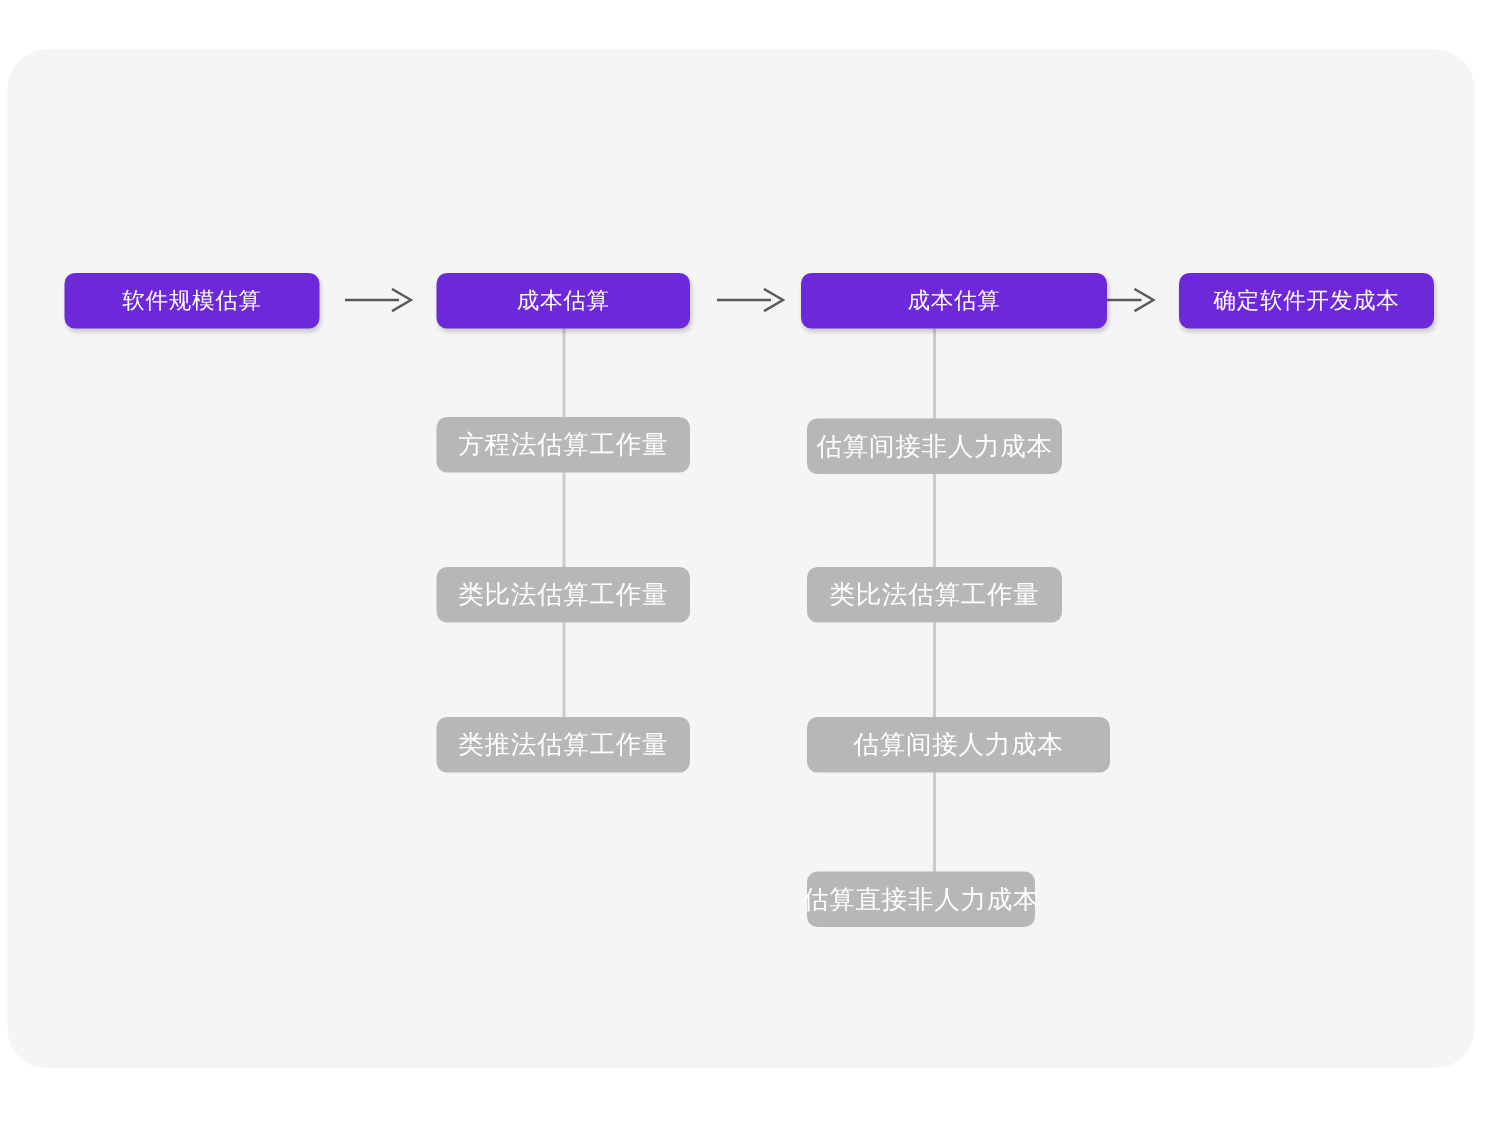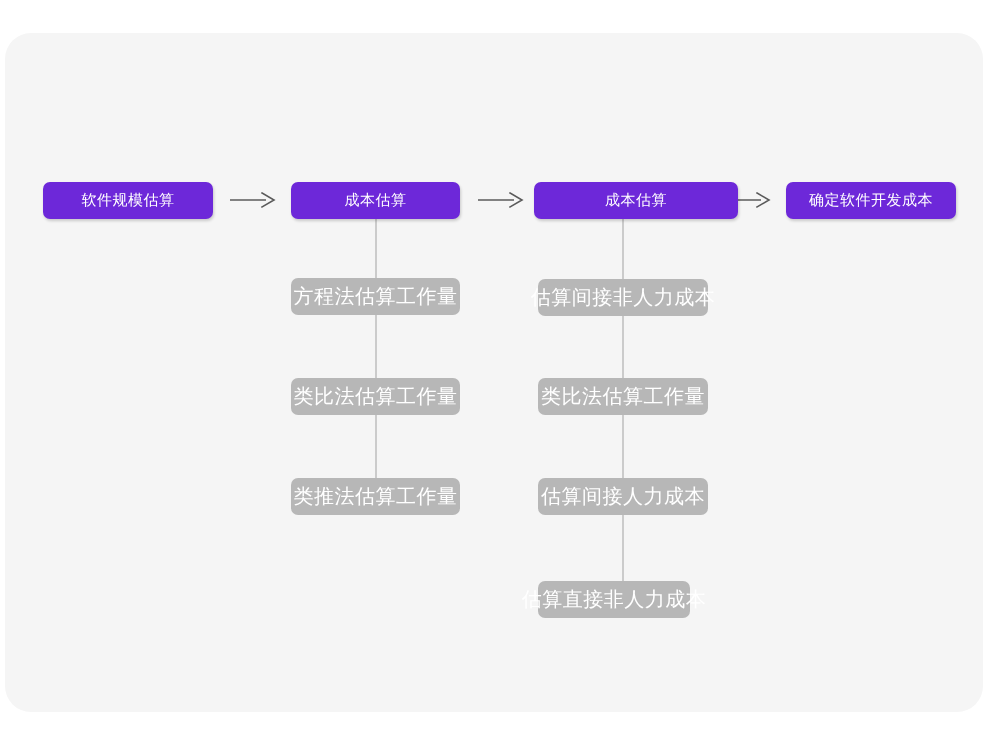--- a/index.html
+++ b/index.html
@@ -78,21 +78,21 @@
   
   .sub {
     position: absolute;
     height: 37px;
     background: #b7b7b7;
     border-radius: 7px;
     display: flex;
     align-items: center;
     justify-content: center;
     color: #ffffff;
-    font-size: 20px;
+    font-size: 17px;
     letter-spacing: 0.5px;
     white-space: nowrap;
     box-sizing: border-box;
   }
 </style>
 </head>
 <body>
 
 <div id="canvas">
 
@@ -127,18 +127,18 @@
 
   <div id="node-layer">
       <div class="stage" style="left: 43px; top: 182px; width: 170px;">软件规模估算</div>
       <div class="stage" style="left: 291px; top: 182px; width: 169px;">成本估算</div>
       <div class="sub" style="left: 291px; top: 278px; width: 169px;">方程法估算工作量</div>
       <div class="sub" style="left: 291px; top: 378px; width: 169px;">类比法估算工作量</div>
       <div class="sub" style="left: 291px; top: 478px; width: 169px;">类推法估算工作量</div>
       <div class="stage" style="left: 534px; top: 182px; width: 204px;">成本估算</div>
       <div class="sub" style="left: 538px; top: 279px; width: 170px;">估算间接非人力成本</div>
       <div class="sub" style="left: 538px; top: 378px; width: 170px;">类比法估算工作量</div>
-      <div class="sub" style="left: 538px; top: 478px; width: 170px;">估算间接人力成本</div>
+      <div class="sub" style="left: 538px; top: 478px; width: 202px;">估算间接人力成本</div>
       <div class="sub" style="left: 538px; top: 581px; width: 152px;">估算直接非人力成本</div>
       <div class="stage" style="left: 786px; top: 182px; width: 170px;">确定软件开发成本</div>
     </div>
 
 </div>
 
 </body></html>

